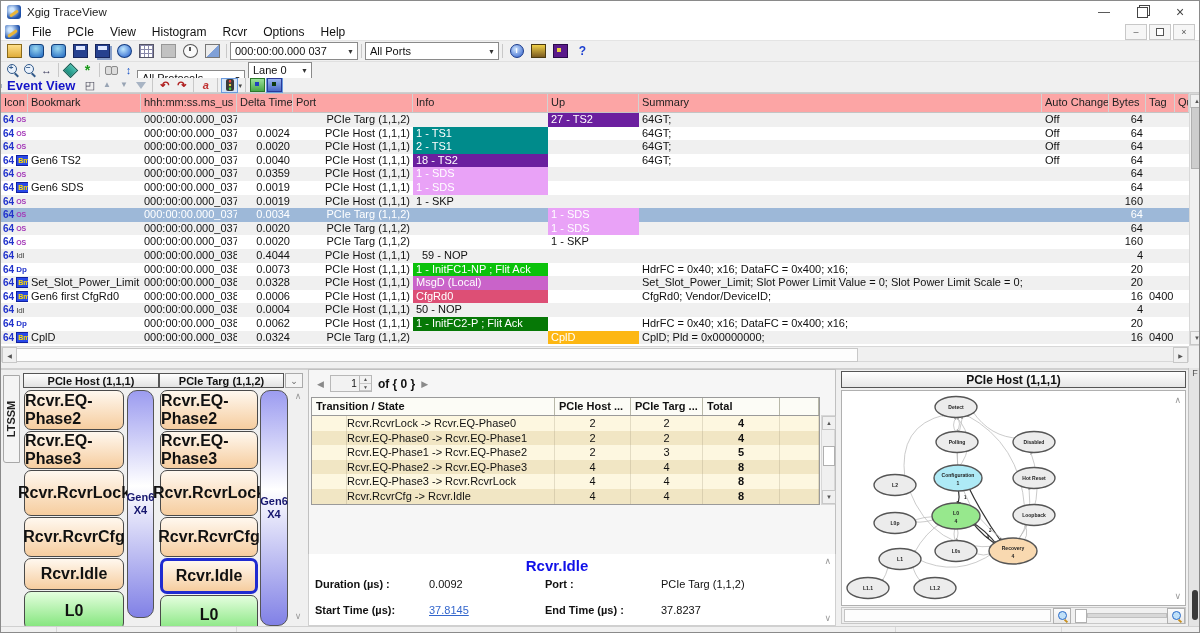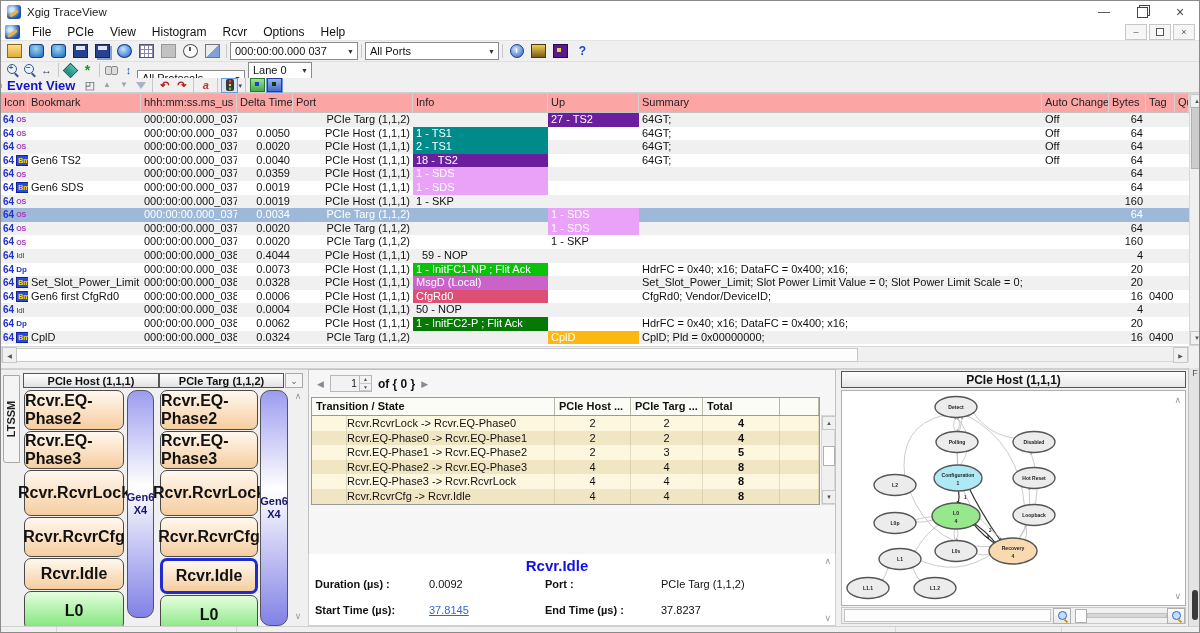--- a/index.html
+++ b/index.html
@@ -347,21 +347,21 @@
           <div class="cell"></div>
           <div class="cell"></div>
         </div>
         <div class="erow" style="grid-template-columns: 27px 113px 96px 56px 120px 135px 91px 403px 67px 37px 29px 14px;">
           <div class="iconcell">
             <span class="n64">64</span>
             <span class="bdg OS">OS</span>
           </div>
           <div class="cell"></div>
           <div class="cell r">000:00:00.000_037</div>
-          <div class="cell r">0.0050</div>
+          <div class="cell r">0.0024</div>
           <div class="cell r">PCIe Host (1,1,1)</div>
           <div class="cell" style="padding: 0px;">
             <span class="bar" style="background: rgb(0, 139, 139);">1 - TS1</span>
           </div>
           <div class="cell" style="padding: 0px;"></div>
           <div class="cell">64GT;</div>
           <div class="cell">Off</div>
           <div class="cell r">64</div>
           <div class="cell"></div>
           <div class="cell"></div>

